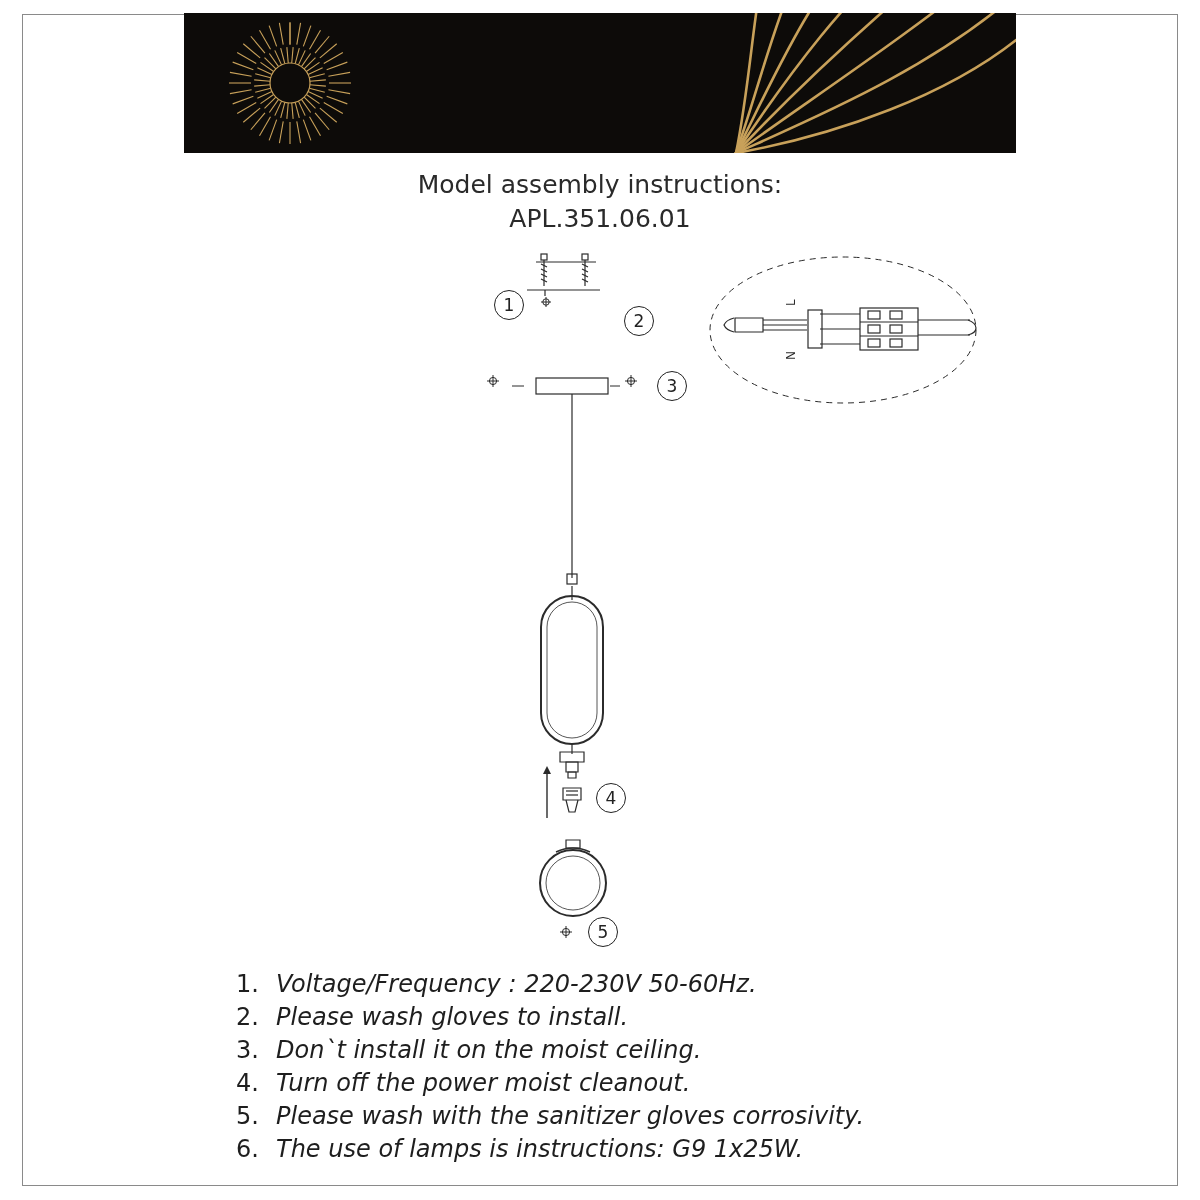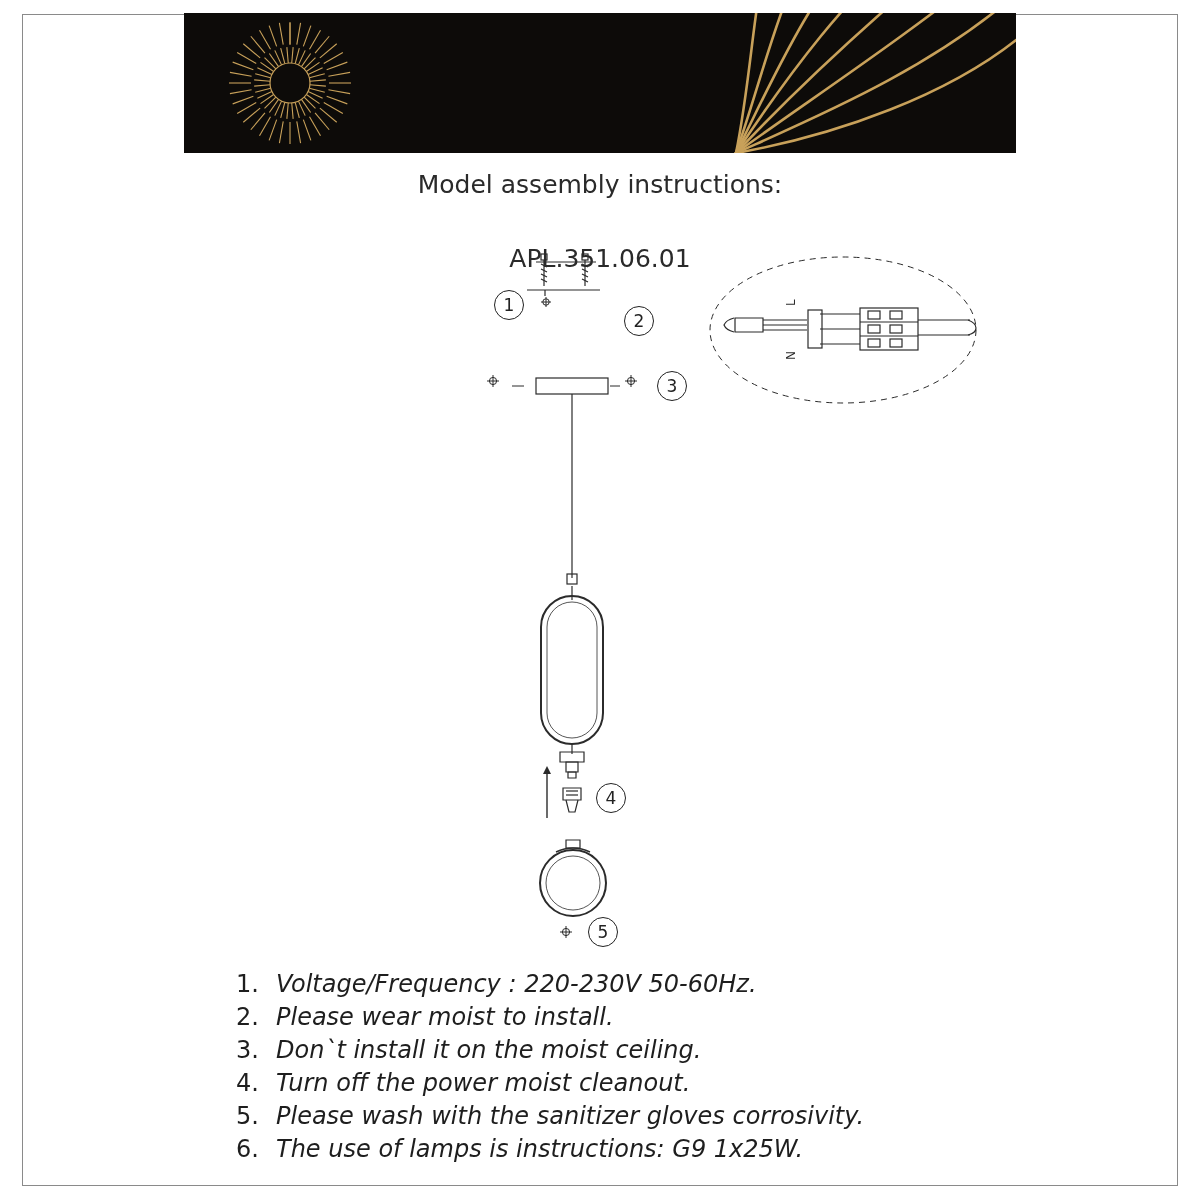--- a/index.html
+++ b/index.html
@@ -52,21 +52,20 @@
     text-align:center;
     line-height:1.35;
   }
   .title-block .t1{
     font-size:25px;
     color:#2a2a2a;
   }
   .title-block .t2{
     font-size:25px;
     color:#2a2a2a;
-    margin-top:40px;
   }
 
   
   .diagram{
     position:absolute;
     left:0;top:240px;
     width:1200px;height:720px;
   }
   .callout{
     position:absolute;
@@ -323,21 +322,21 @@
     <div class="callout" style="left:588px;top:677px;">5</div>
   </div>
 
   <div class="notes">
     <div class="note-row">
       <span class="note-num">1.</span>
       <span class="note-text">Voltage/Frequency : 220-230V 50-60Hz.</span>
     </div>
     <div class="note-row">
       <span class="note-num">2.</span>
-      <span class="note-text">Please wear moist to install.</span>
+      <span class="note-text">Please wash gloves to install.</span>
     </div>
     <div class="note-row">
       <span class="note-num">3.</span>
       <span class="note-text">Don`t install it on the moist ceiling.</span>
     </div>
     <div class="note-row">
       <span class="note-num">4.</span>
       <span class="note-text">Turn off the power moist cleanout.</span>
     </div>
     <div class="note-row">

